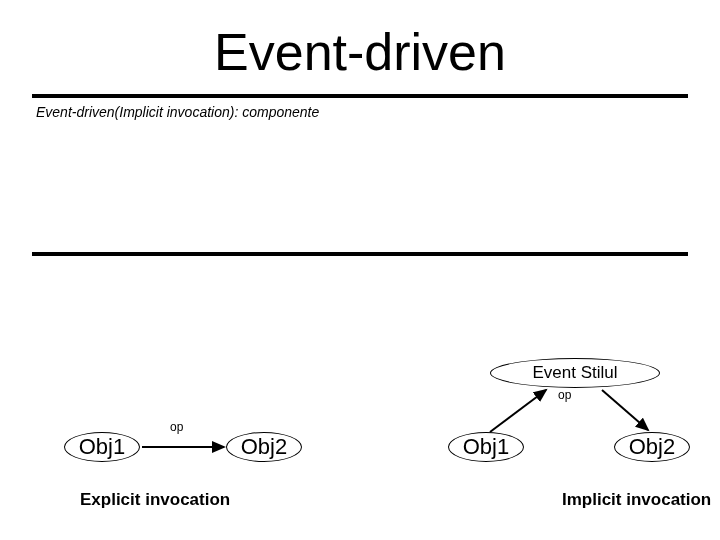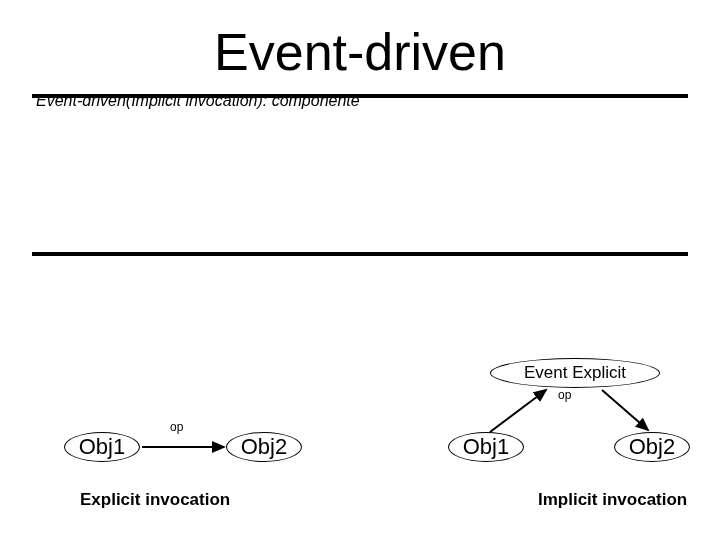--- a/index.html
+++ b/index.html
@@ -31,24 +31,24 @@
     position: absolute;
     left: 32px;
     width: 656px;
     height: 4px;
     background: #000;
   }
   .rule-top { top: 94px; }
   .rule-bottom { top: 252px; }
   .body-text {
     position: absolute;
-    top: 91px;
+    top: 104px;
     left: 36px;
     width: 648px;
-    font-size: 16px;
+    font-size: 14px;
     line-height: 1.2;
     font-style: italic;
   }
   .body-text .indent {
     display: block;
     padding-left: 32px;
     font-style: italic;
   }
   .ellipse {
     position: absolute;
@@ -98,33 +98,33 @@
   <div class="title">Event-driven</div>
 
   <div class="rule rule-top"></div>
 
   <div class="body-text">
     <span>Event-driven(Implicit invocation): componente</span>
   </div>
 
   <div class="rule rule-bottom"></div>
 
-  <div class="ellipse event-service">Event Explicit</div>
+  <div class="ellipse event-service">Event Stilul</div>
 
   <div class="ellipse obj" style="left:64px; top:432px;">Obj1</div>
   <div class="ellipse obj" style="left:226px; top:432px;">Obj2</div>
 
   <div class="ellipse obj" style="left:448px; top:432px;">Obj1</div>
   <div class="ellipse obj" style="left:614px; top:432px;">Obj2</div>
 
   <div class="op-label" style="left:170px; top:420px;">op</div>
   <div class="op-label" style="left:558px; top:388px;">op</div>
 
   <div class="caption" style="left:80px; top:490px;">Explicit invocation</div>
-  <div class="caption" style="left:538px; top:490px;">Implicit invocation</div>
+  <div class="caption" style="left:562px; top:490px;">Implicit invocation</div>
 
   <svg class="arrows">
     <defs>
       <marker id="arrowhead" markerWidth="8" markerHeight="8" refX="6" refY="3" orient="auto" markerUnits="strokeWidth">
         <path d="M0,0 L7,3 L0,6 Z" fill="#000"></path>
       </marker>
     </defs>
 
     <line x1="142" y1="447" x2="224" y2="447" stroke="#000" stroke-width="2" marker-end="url(#arrowhead)"></line>
 

